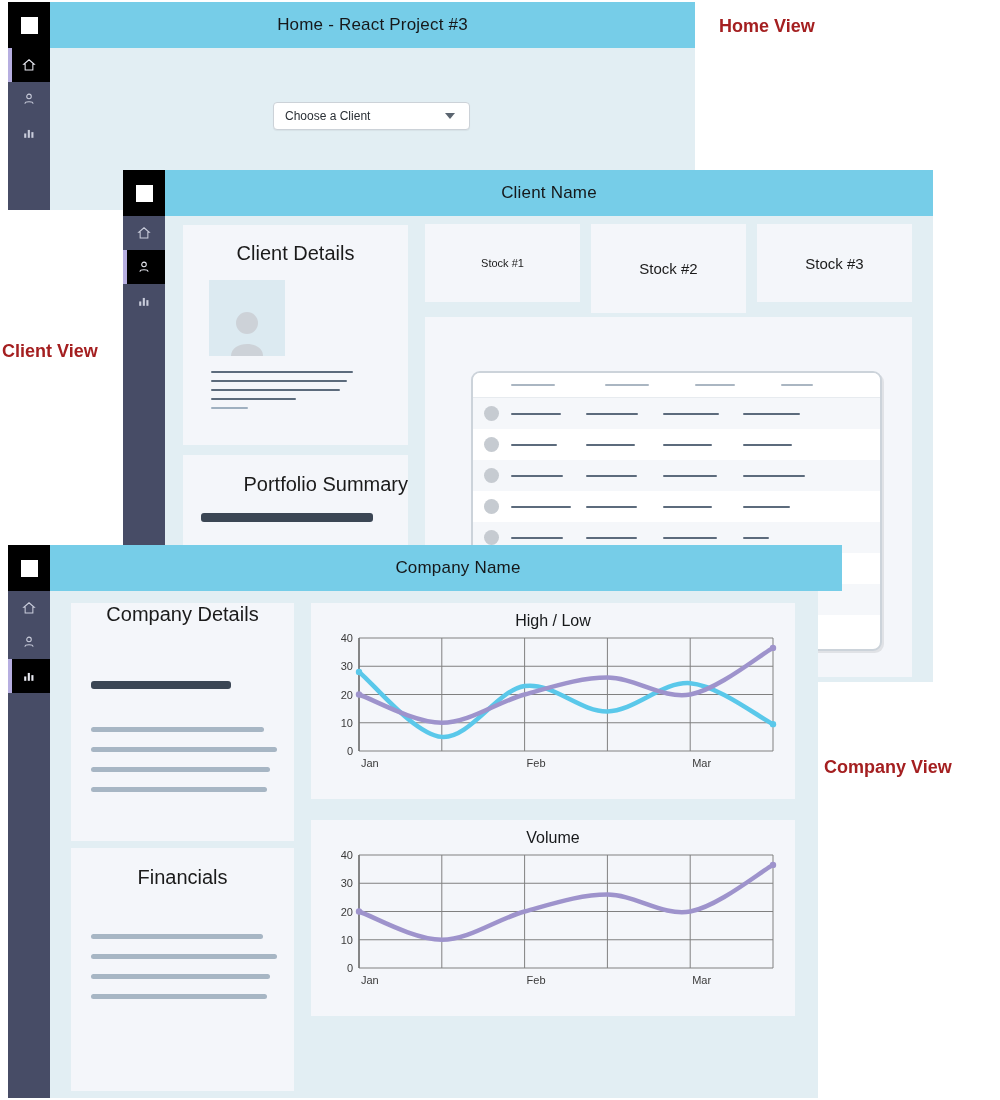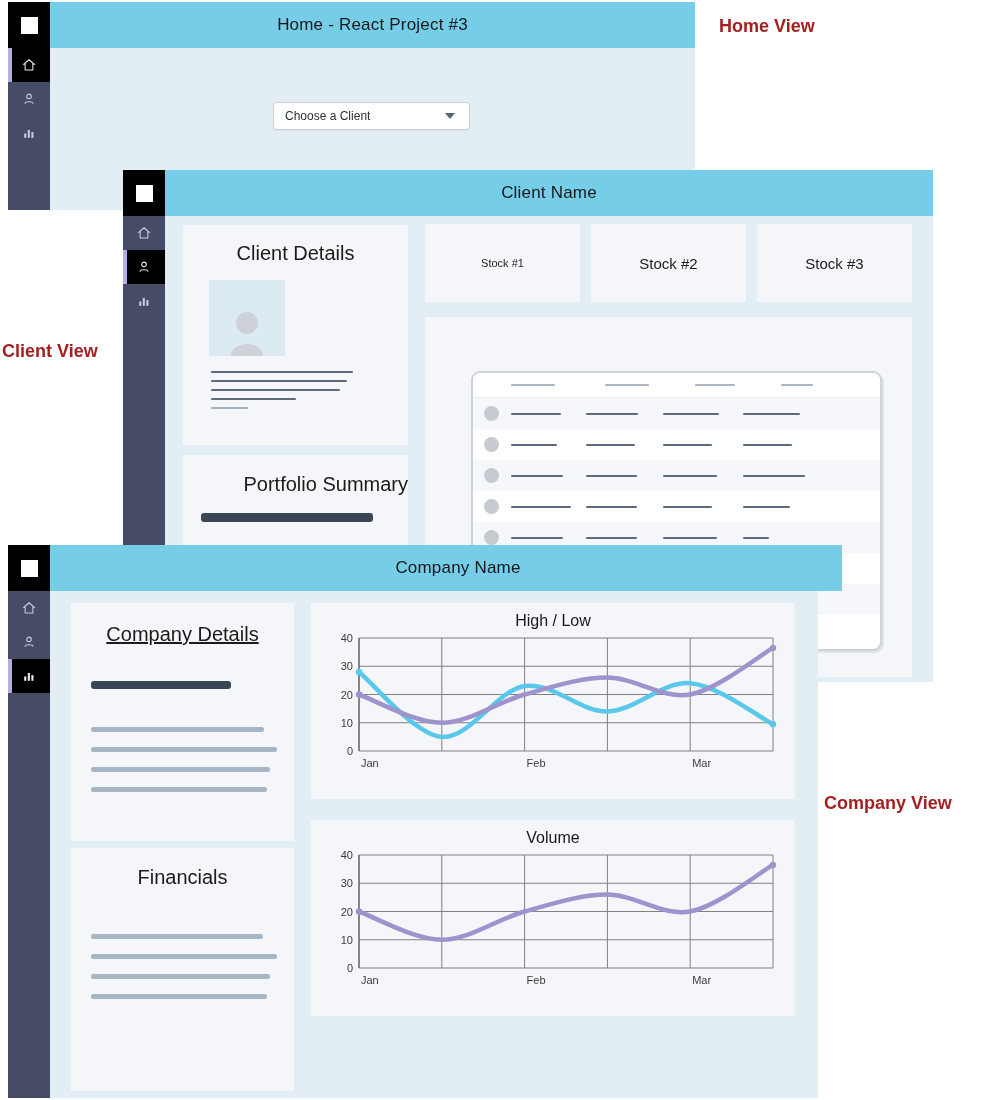--- a/index.html
+++ b/index.html
@@ -155,21 +155,21 @@
   </div>
 
   <div class="panel" style="left:60px;top:285px;width:225px;height:135px;">
     <div class="ptitle" style="margin-top:18px;text-align:right;">Portfolio Summary</div>
     <div class="line dark" style="left:18px;top:58px;width:172px;height:9px;"></div>
   </div>
 
   <div class="panel" style="left:302px;top:54px;width:155px;height:78px;display:flex;align-items:center;justify-content:center;">
     <span style="font-size:11px;">Stock #1</span>
   </div>
-  <div class="panel" style="left:468px;top:54px;width:155px;height:78px;display:flex;align-items:center;justify-content:center;">
+  <div class="panel" style="left:468px;top:54px;width:155px;height:89px;display:flex;align-items:center;justify-content:center;">
     <span style="font-size:15px;">Stock #2</span>
   </div>
   <div class="panel" style="left:634px;top:54px;width:155px;height:78px;display:flex;align-items:center;justify-content:center;">
     <span style="font-size:15px;">Stock #3</span>
   </div>
 
   <div class="panel" style="left:302px;top:147px;width:487px;height:360px;">
 
     <div class="table-card" style="left:46px;top:54px;width:407px;height:276px;">
       <div class="trow head">
@@ -259,21 +259,21 @@
         <svg width="14" height="14" viewBox="0 0 16 16">
           <rect x="2.5" y="8.5" width="2.4" height="5" fill="#e9eaf2"></rect>
           <rect x="6.6" y="4.5" width="2.4" height="9" fill="#e9eaf2"></rect>
           <rect x="10.7" y="7" width="2.4" height="6.5" fill="#e9eaf2"></rect>
         </svg>
       </div>
     </div>
   </div>
 
   <div class="panel" style="left:63px;top:58px;width:223px;height:238px;">
-    <div class="ptitle" style="margin-top:20px;text-decoration:underline;">Company Details</div>
+    <div class="ptitle" style="">Company Details</div>
     <div class="line dark" style="left:20px;top:78px;width:140px;height:8px;"></div>
     <div class="line soft" style="left:20px;top:124px;width:173px;height:5px;"></div>
     <div class="line soft" style="left:20px;top:144px;width:186px;height:5px;"></div>
     <div class="line soft" style="left:20px;top:164px;width:179px;height:5px;"></div>
     <div class="line soft" style="left:20px;top:184px;width:176px;height:5px;"></div>
   </div>
 
   <div class="panel" style="left:63px;top:303px;width:223px;height:243px;">
     <div class="ptitle" style="margin-top:18px;">Financials</div>
     <div class="line soft" style="left:20px;top:86px;width:172px;height:5px;"></div>
@@ -339,13 +339,13 @@
         <text x="369.20000000000005" y="137" text-anchor="start" class="axlabel">Mar</text>
         <path d="M36,64.5 C49.800000000000004,69.20833333333333 91.2,92.75 118.80000000000001,92.75 C146.4,92.75 174.00000000000003,72.03333333333333 201.60000000000002,64.5 C229.20000000000002,56.96666666666667 256.79999999999995,47.55 284.4,47.55 C312,47.55 339.6,69.44375 367.20000000000005,64.5 C394.80000000000007,59.55625 436.2,25.656250000000004 450,17.887500000000003" fill="none" stroke="#9e93cc" stroke-width="4.5" stroke-linecap="round" stroke-linejoin="round"></path>
         <circle cx="36" cy="64.5" r="3.2" fill="#9e93cc"></circle>
         <circle cx="450" cy="17.887500000000003" r="3.2" fill="#9e93cc"></circle>
       </svg>
   </div>
 </div>
 
 <div class="annot" style="left:719px;top:16px;">Home View</div>
 <div class="annot" style="left:2px;top:341px;">Client View</div>
-<div class="annot" style="left:824px;top:793px;">Company View</div>
+<div class="annot" style="left:824px;top:757px;">Company View</div>
 
 </body></html>

